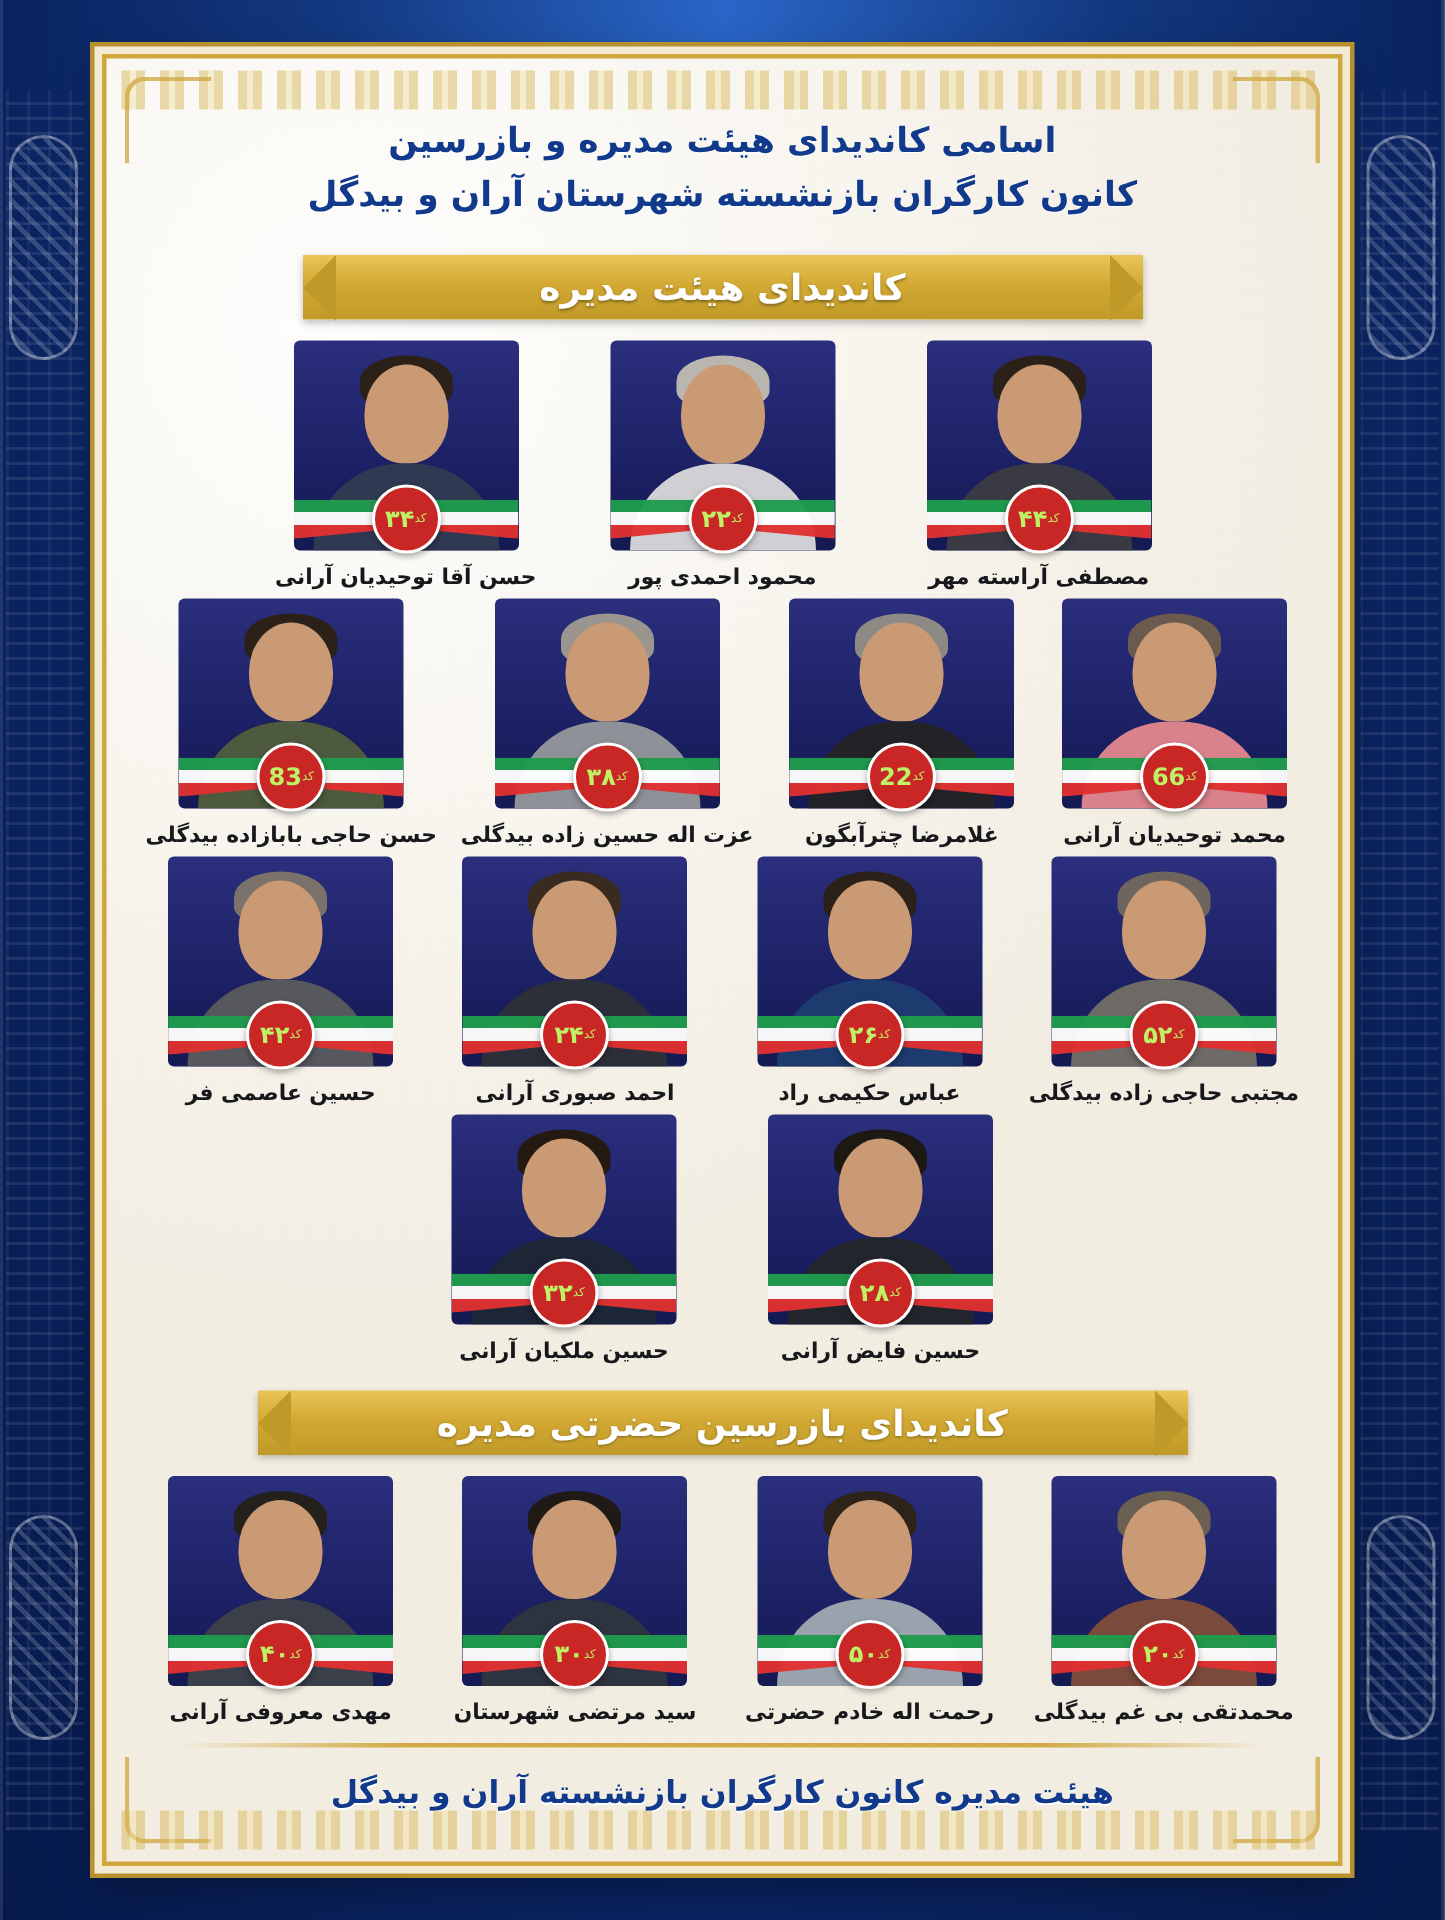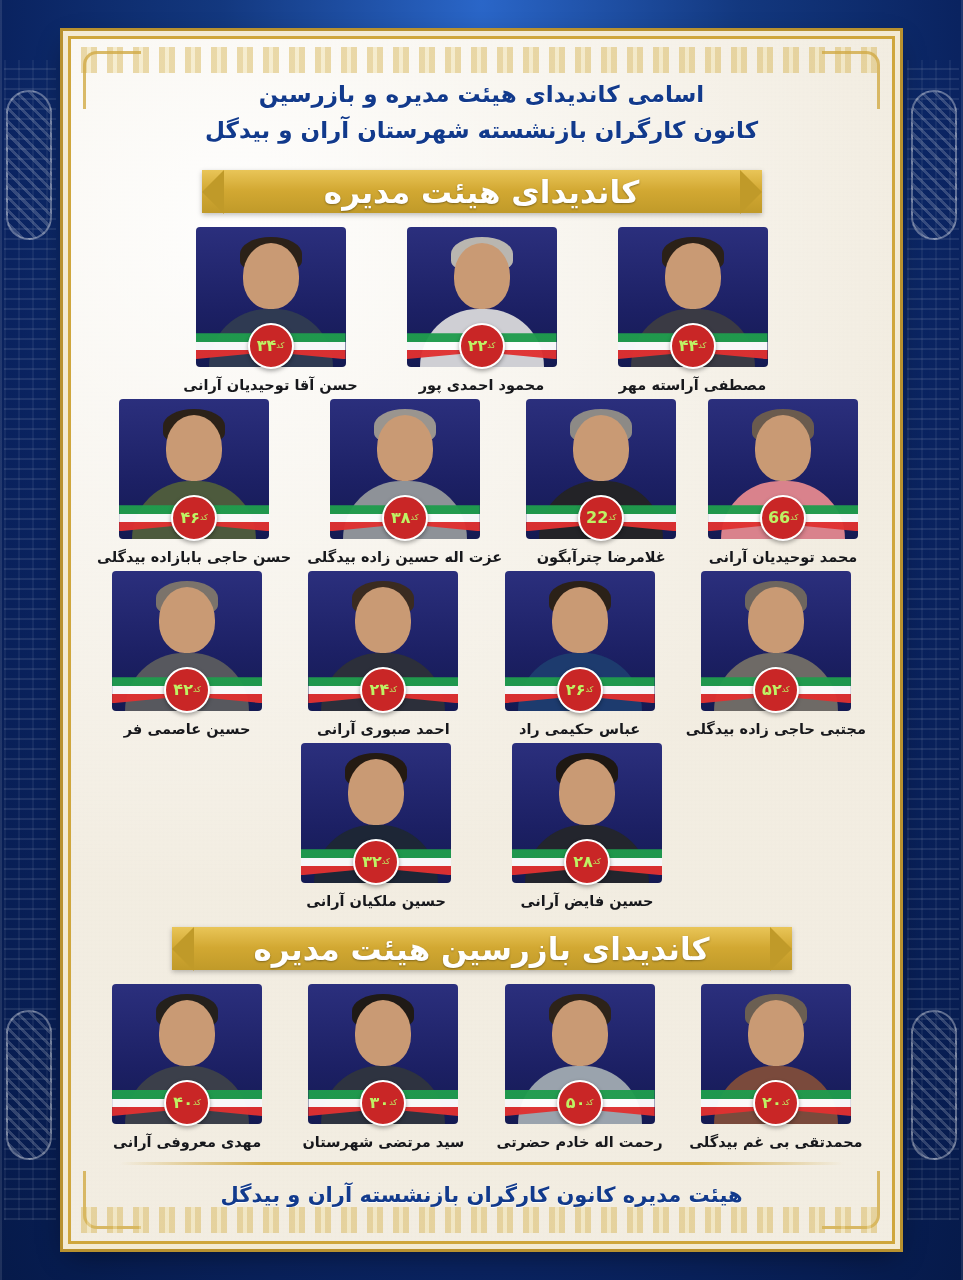--- a/index.html
+++ b/index.html
@@ -113,21 +113,21 @@
     display: flex; align-items: center; justify-content: center;
     box-shadow: 0 2px 5px rgba(0,0,0,.25);
   }
   .ribbon::before, .ribbon::after {
     content: ""; position: absolute; top: 0;
     border-style: solid; border-width: 22px 22px;
   }
   .ribbon::before { right: -22px; border-color: transparent transparent transparent #c09a29; }
   .ribbon::after  { left: -22px;  border-color: transparent #c09a29 transparent transparent; }
   .ribbon-text {
-    color: #ffffff; font-weight: bold; font-size: 31px;
+    color: #ffffff; font-weight: bold; font-size: 24px;
     text-shadow: 0 1px 2px rgba(0,0,0,.35);
     position: relative; z-index: 2;
   }
 
   
   .row {
     display: flex; justify-content: center;
     gap: 16px;
     width: 100%;
     margin-bottom: 6px;
@@ -336,21 +336,21 @@
       <div class="person">
         <div class="photo-wrap">
           <div class="photo">
             <div class="hair"></div>
             <div class="head"></div>
             <div class="shoulders" style="background:#4d5a3d"></div>
             <div class="flag-ribbon"></div>
           </div>
           <div class="code-badge">
             <span class="code-label">کد</span>
-            <span class="code-num">۴۶</span>
+            <span class="code-num">83</span>
           </div>
         </div>
         <div class="person-name">حسن حاجی بابازاده بیدگلی</div>
       </div>
     </div>
 
     <div class="row">
       <div class="person">
         <div class="photo-wrap">
           <div class="photo">
@@ -444,21 +444,21 @@
           <div class="code-badge">
             <span class="code-label">کد</span>
             <span class="code-num">۳۲</span>
           </div>
         </div>
         <div class="person-name">حسین ملکیان آرانی</div>
       </div>
     </div>
 
     <div class="ribbon" style="width:620px;margin-top:12px;">
-      <span class="ribbon-text">کاندیدای بازرسین هیئت مدیره</span>
+      <span class="ribbon-text">کاندیدای بازرسین حضرتی مدیره</span>
     </div>
 
     <div class="row">
       <div class="person">
         <div class="photo-wrap">
           <div class="photo">
             <div class="hair" style="background:#6b5f52"></div>
             <div class="head"></div>
             <div class="shoulders" style="background:#7a4a3c"></div>
             <div class="flag-ribbon"></div>

